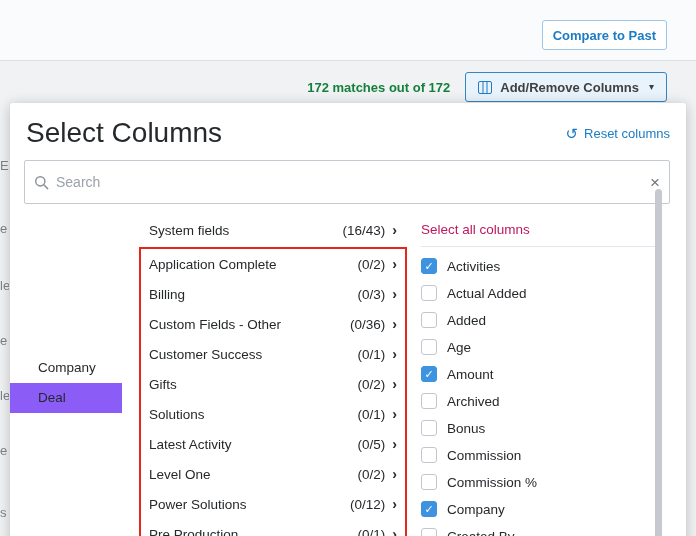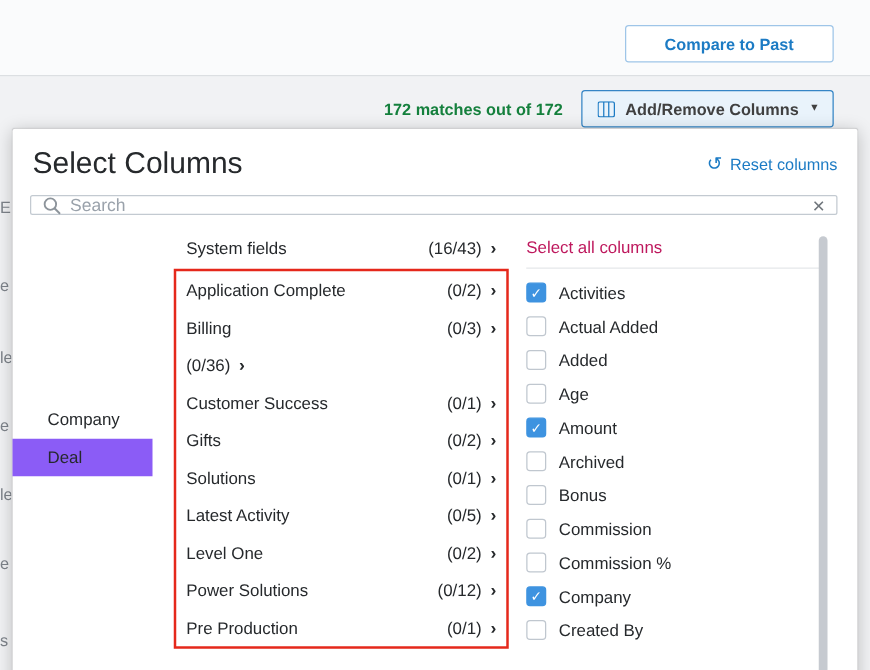--- a/index.html
+++ b/index.html
@@ -6,44 +6,44 @@
   html, body { width: 696px; height: 536px; }
   body {
     position: relative;
     overflow: hidden;
     background: #f1f2f4;
     font-family: "Liberation Sans", "DejaVu Sans", sans-serif;
     color: #26292c;
   }
   .topband { position:absolute; top:0; left:0; right:0; height:61px; background:#fafbfc; border-bottom:1px solid #dcdfe2; }
   .btn-outline {
-    position:absolute; top:20px; right:29px; height:30px; padding:0 31px;
+    position:absolute; top:20px; right:29px; height:30px; padding:0 10px;
     background:#fff; border:1px solid #9ec5e8; border-radius:3px;
     color:#1c7bc4; font-size:13px; font-weight:600; font-family:inherit; cursor:pointer;
   }
   .toolbar { position:absolute; top:72px; right:29px; display:flex; align-items:center; gap:15px; }
   .matches { font-size:13px; font-weight:600; color:#15803d; }
   .btn-active {
     display:flex; align-items:center; gap:8px; height:30px; padding:0 12px;
     background:#e9f3fb; border:1px solid #3585c5; border-radius:3px;
     color:#404040; font-size:13px; font-weight:600; font-family:inherit; cursor:pointer;
   }
   .caret { font-size:10px; margin-left:2px; line-height:1; }
   .frag { position:absolute; left:0; width:9px; overflow:hidden; white-space:nowrap; font-size:13px; color:#7d838a; }
   .modal {
     position:absolute; left:10px; top:103px; width:676px; height:480px;
     background:#fff; border-radius:2px;
     box-shadow: 0 2px 14px rgba(0,0,0,.22), 0 0 1px rgba(0,0,0,.15);
   }
   .mhead { display:flex; justify-content:space-between; align-items:center; padding:14px 16px 0 16px; }
-  .mtitle { font-size:24px; color:#26292c; }
+  .mtitle { font-size:28px; color:#26292c; }
   .reset { display:flex; align-items:center; gap:6px; color:#1c7bc4; font-size:13px; cursor:pointer; }
   .reset-ic { font-size:15px; line-height:1; }
   .search {
-    margin:11px 16px 0 14px; height:16px; border:1px solid #c3cad1; border-radius:2px;
+    margin:11px 16px 0 14px; height:44px; border:1px solid #c3cad1; border-radius:2px;
     display:flex; align-items:center; padding:0 9px; background:#fff;
   }
   .search input { flex:1; border:none; outline:none; font-size:14px; font-family:inherit; color:#26292c; margin-left:7px; background:transparent; }
   .search input::placeholder { color:#9aa2ab; }
   .clear { color:#70767c; font-size:17px; cursor:pointer; line-height:1; }
   .content { display:flex; align-items:center; margin-top:11px; }
   .cats { width:112px; }
   .cat { height:30px; line-height:30px; padding-left:28px; font-size:13.5px; cursor:pointer; }
   .cat.selected { background:#8b5cf6; }
   .groups { width:268px; margin-left:17px; }
@@ -138,20 +138,21 @@
             </span>
           </div>
           <div class="grow">
             <span class="glabel">Billing</span>
             <span class="gmeta">
               <span>(0/3)</span>
               <span class="chev">›</span>
             </span>
           </div>
           <div class="grow">
+            <span class="glabel">Custom Fields - Other</span>
             <span class="gmeta">
               <span>(0/36)</span>
               <span class="chev">›</span>
             </span>
           </div>
           <div class="grow">
             <span class="glabel">Customer Success</span>
             <span class="gmeta">
               <span>(0/1)</span>
               <span class="chev">›</span>

